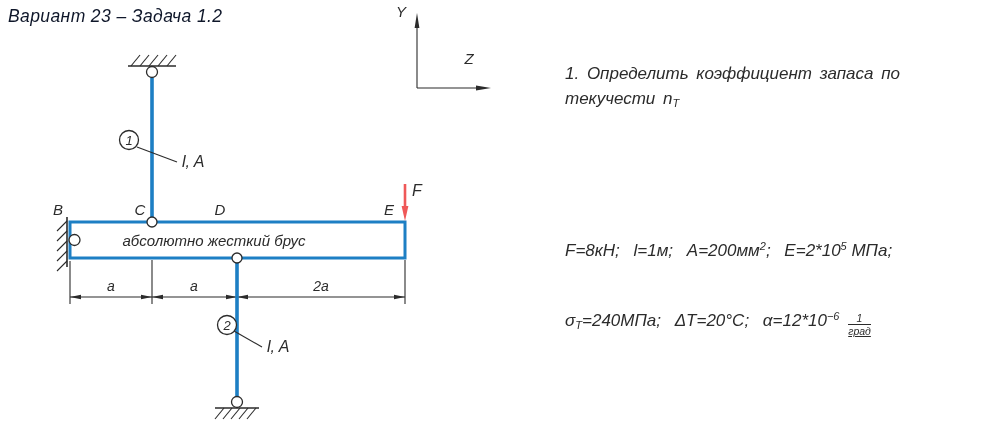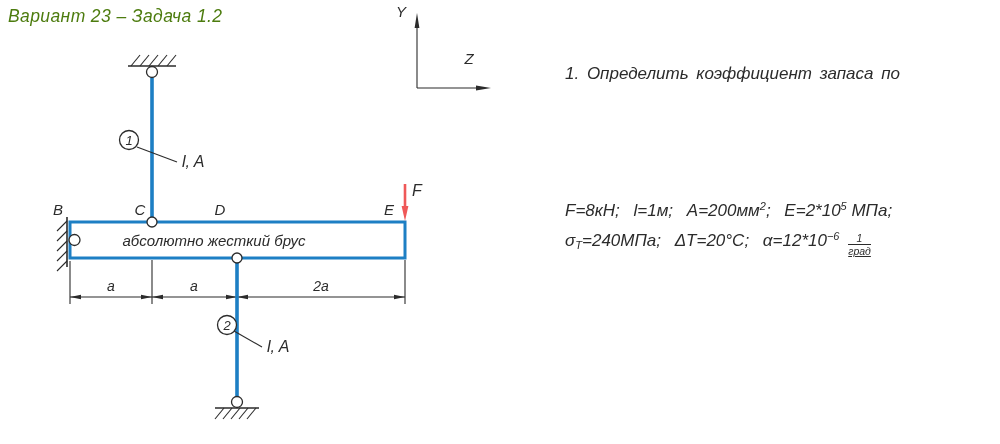--- a/index.html
+++ b/index.html
@@ -3,21 +3,21 @@
 <meta charset="utf-8">
 <style>
   * { margin:0; padding:0; box-sizing:border-box; }
   html,body { background:#ffffff; }
   .sheet {
     position:relative; width:1000px; height:444px; background:#ffffff;
     font-family:"Liberation Sans", sans-serif; color:#2b2b2b; overflow:hidden;
   }
   .title {
     position:absolute; left:8px; top:6px;
-    font-style:italic; font-size:17.5px; letter-spacing:0.4px; color:#4d7c0f;
+    font-style:italic; font-size:17.5px; letter-spacing:0.4px; color:#0f172a;
   }
   svg.diagram { position:absolute; left:0; top:0; }
 
   
   .thin  { stroke:#2b2b2b; stroke-width:1.1; fill:none; }
   .med   { stroke:#2b2b2b; stroke-width:1.6; fill:none; }
   .blk   { fill:#2b2b2b; stroke:none; }
   .beam  { fill:#ffffff; stroke:#1d7fc4; stroke-width:3; }
   .member{ stroke:#1d7fc4; stroke-width:3.6; fill:none; }
   .pin   { fill:#ffffff; stroke:#2b2b2b; stroke-width:1.3; }
@@ -28,21 +28,21 @@
   .lbl      { font-size:15px; text-anchor:middle; }
   .lbls     { font-size:16px; text-anchor:start; }
   .num      { font-size:13px; text-anchor:middle; }
   .dim      { font-size:14px; text-anchor:middle; }
   .beamtext { font-size:15px; text-anchor:middle; }
 
   
   .tasks { position:absolute; left:565px; top:62px; width:435px; }
   .tline { font-style:italic; font-size:17px; line-height:24.5px; word-spacing:3px; white-space:nowrap; }
   .given { position:absolute; left:565px; top:196px; width:435px; }
-  .gline { font-style:italic; font-size:17px; line-height:30px; white-space:nowrap; }
+  .gline { font-style:italic; font-size:17px; line-height:30px; white-space:nowrap;margin-top:40px; }
   .gitem { margin-right:9px; }
   sub, sup { font-size:11px; line-height:0; }
   sub { vertical-align:-3px; }
   sup { vertical-align:6px; }
   .frac { display:inline-block; vertical-align:-9px; text-align:center; line-height:1; margin-left:4px; }
   .frac .num2 { display:block; font-size:10.5px; border-bottom:1px solid #2b2b2b; padding:0 3px 1px; }
   .frac .den  { display:block; font-size:10.5px; padding-top:1px;text-decoration:underline; }
 </style>
 </head>
 <body>
@@ -140,20 +140,23 @@
       <line class="thin" x1="234" y1="331" x2="262" y2="347"></line>
       <circle class="pin" cx="227" cy="325" r="9.5"></circle>
       <text class="num" x="227" y="329.5">2</text>
     </g>
     <text class="lbls" x="267" y="352">l, A</text>
 
   </svg>
 
   <div class="tasks">
     <div class="tline">1. Определить коэффициент запаса по</div>
+    <div class="tline">
+      <span>текучести n</span><sub>Т</sub>
+    </div>
   </div>
 
   <div class="given">
     <div class="gline">
       <span class="gitem">F=8кН;</span>
       <span class="gitem">l=1м;</span>
       <span class="gitem"><span>A=200мм</span><sup>2</sup><span>;</span></span>
       <span class="gitem"><span>E=2*10</span><sup>5</sup><span> МПа;</span></span>
     </div>
     <div class="gline">

